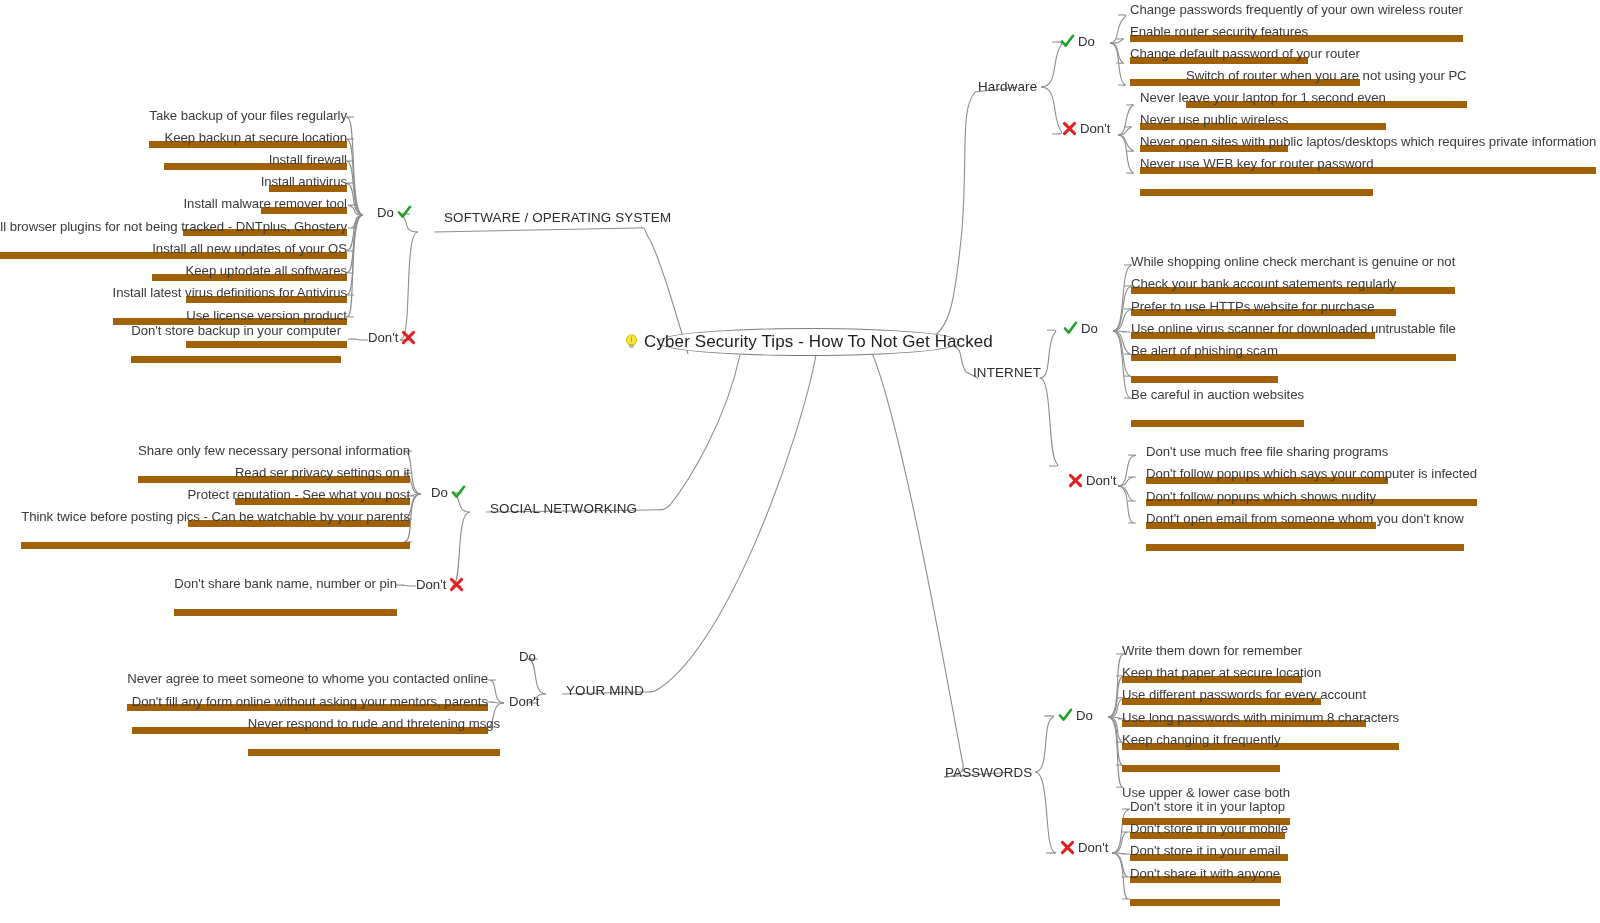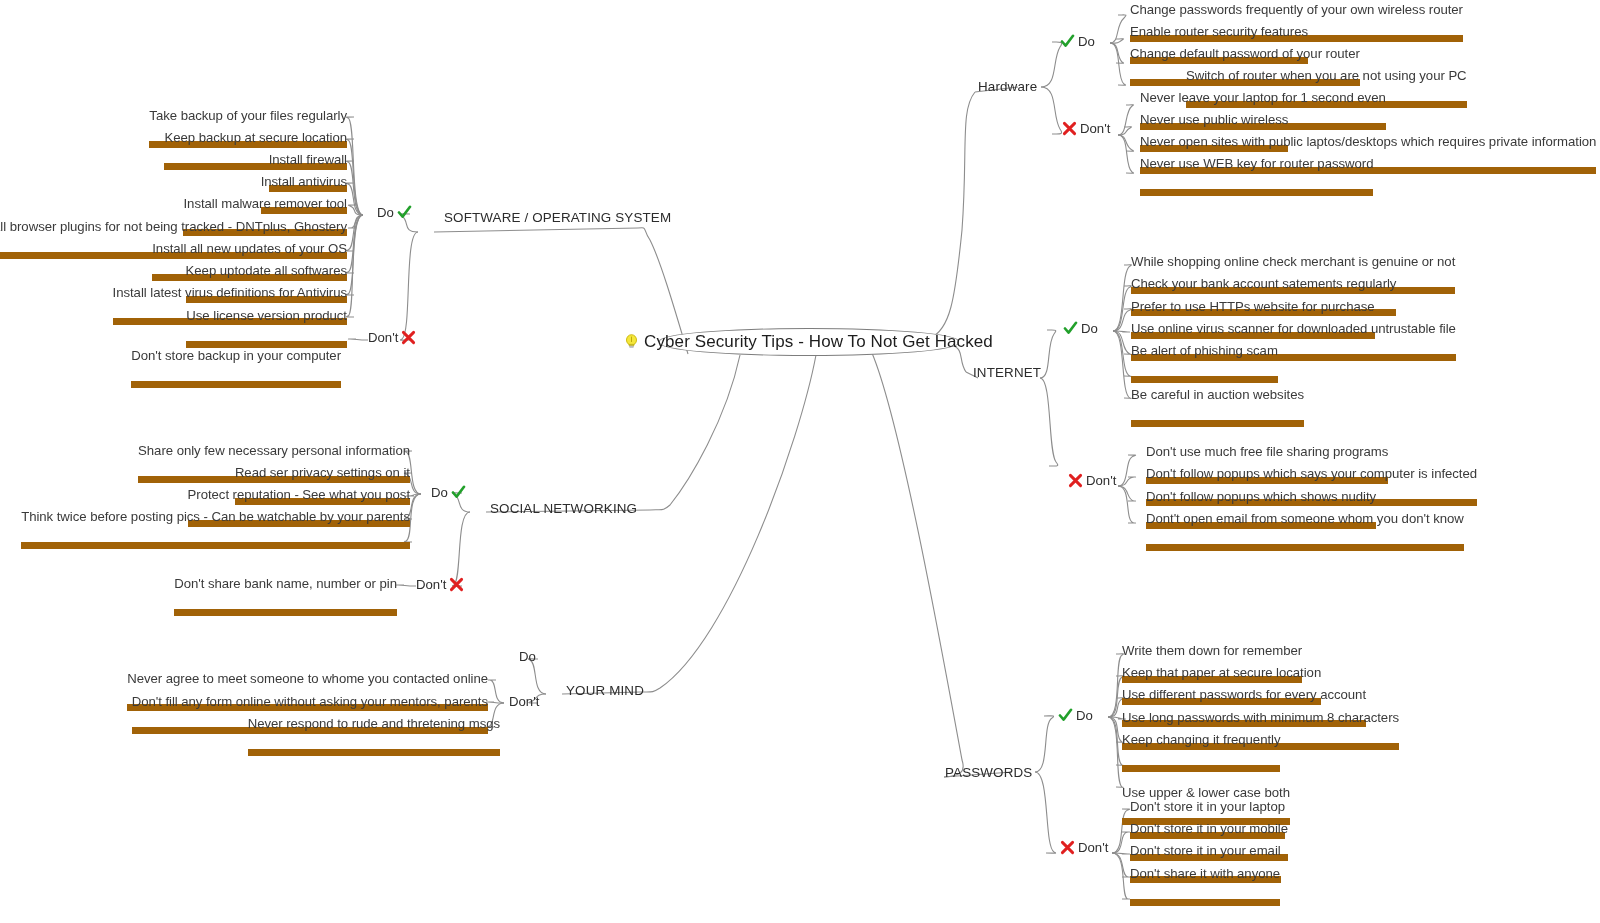--- a/index.html
+++ b/index.html
@@ -310,21 +310,21 @@
   <div class="leaf l" style="right:1253px; top:308px;">Use license version product</div>
 
   <div class="dd" style="left:368px; top:330px;">
     <span>Don't</span>
     <span class="glyph">
       <svg width="15" height="15" viewBox="0 0 15 15">
           <path d="M2.4 2.4 L12.6 12.6 M12.6 2.4 L2.4 12.6" fill="none" stroke="#e02020" stroke-width="2.9" stroke-linecap="round"></path>
         </svg>
     </span>
   </div>
-  <div class="leaf l" style="right:1259px; top:348px;">Don't store backup in your computer</div>
+  <div class="leaf l" style="right:1259px; top:323px;">Don't store backup in your computer</div>
 
   <div class="cat" style="left:490px; top:501px;">SOCIAL NETWORKING</div>
 
   <div class="dd" style="left:431px; top:485px;">
     <span>Do</span>
     <span class="glyph">
       <svg width="15" height="15" viewBox="0 0 15 15">
           <path d="M2 7.5 L5.6 11.6 L13 1.8" fill="none" stroke="#22a02b" stroke-width="2.6" stroke-linecap="round" stroke-linejoin="round"></path>
         </svg>
     </span>

